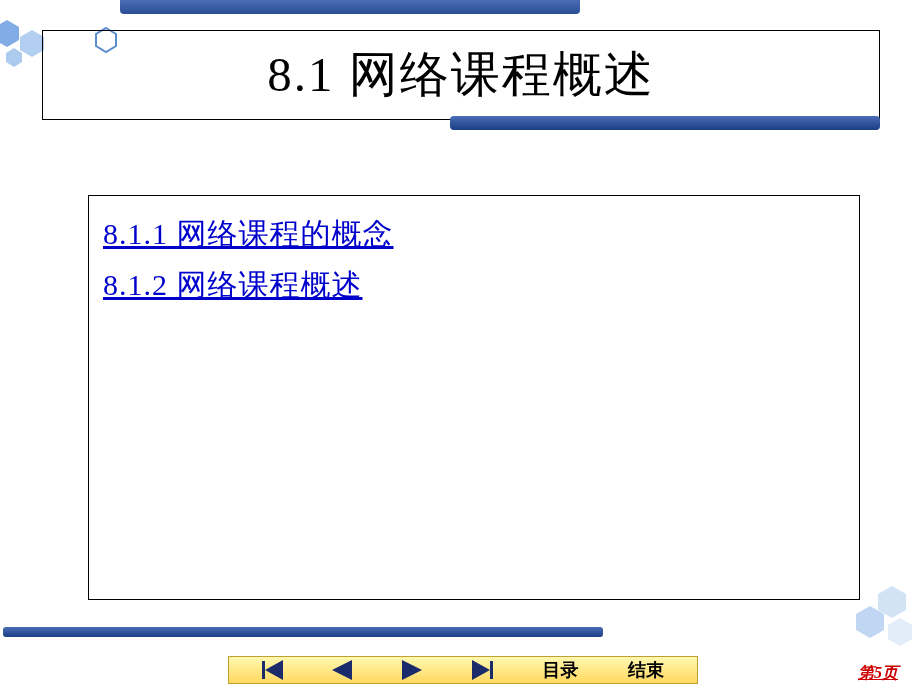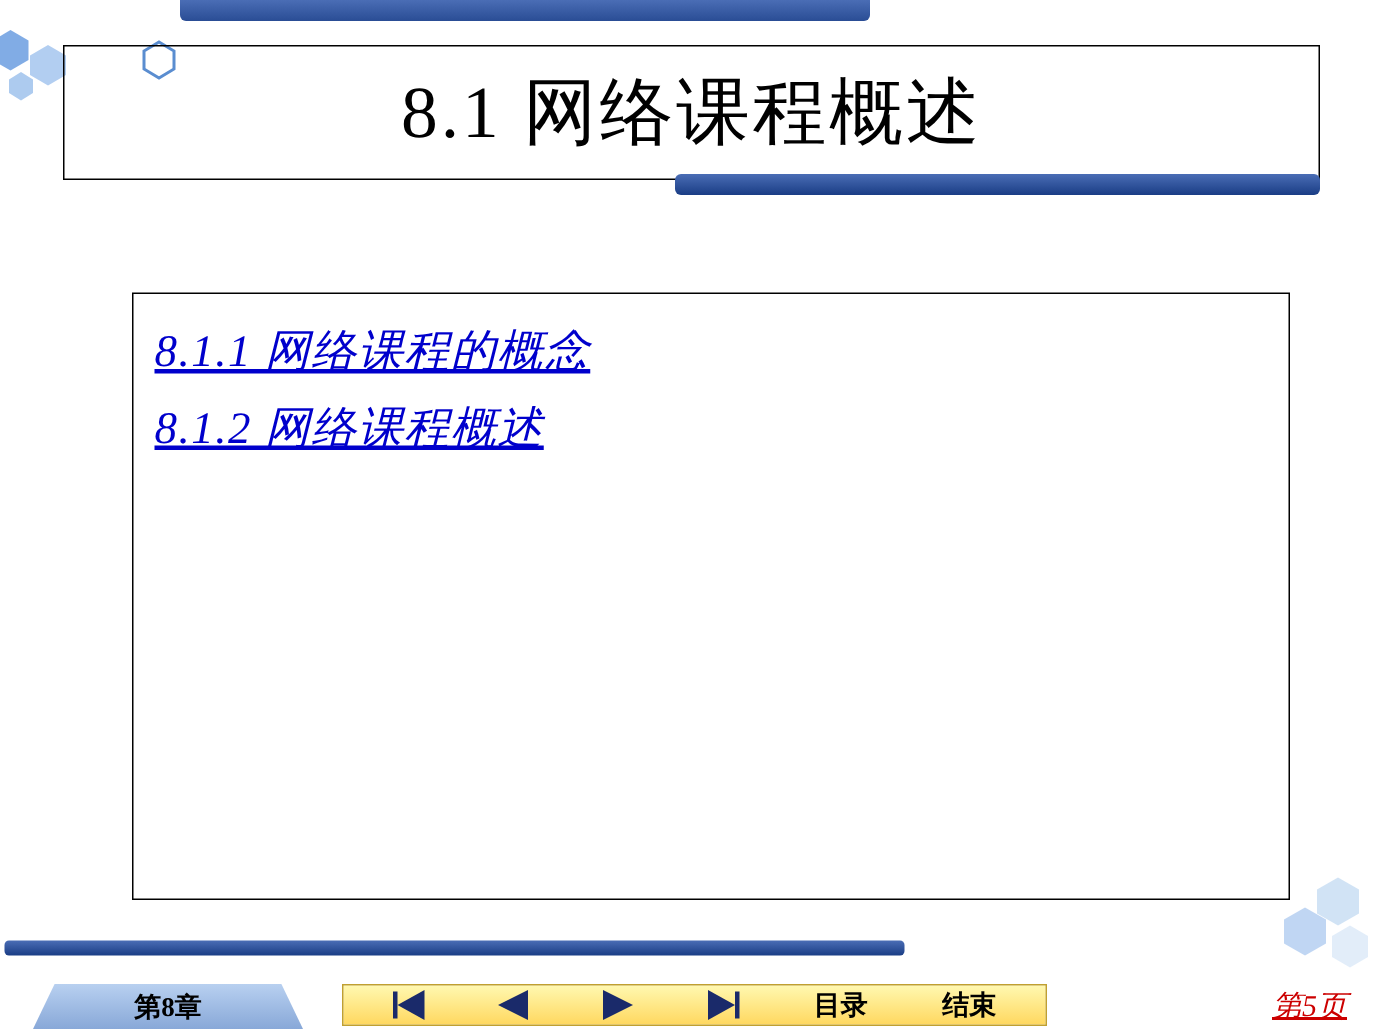--- a/index.html
+++ b/index.html
@@ -49,21 +49,20 @@
       position: absolute;
     }
     .content-box {
       position: absolute;
       top: 195px;
       left: 88px;
       width: 772px;
       height: 405px;
       border: 1.5px solid #000;
       padding: 18px 14px;
-      font-style: italic;
     }
     .link-line {
       font-size: 30px;
       color: #0000cc;
       text-decoration: underline;
       margin-bottom: 10px;
       cursor: pointer;
       letter-spacing: 1px;
     }
     .bottom-bar {
@@ -154,22 +153,22 @@
       border-bottom: 10px solid transparent;
       border-left: 18px solid #1a2a6a;
     }
     .arrow-last .bar {
       width: 3px; height: 18px; background: #1a2a6a;
     }
     .page-label {
       position: absolute;
       right: 22px;
       bottom: 6px;
-      font-size: 20px;
-      font-weight: normal;
+      font-size: 16px;
+      font-weight: bold;
       font-style: italic;
       color: #cc0000;
       text-decoration: underline;
     }
     .bottom-right-decor {
       position: absolute;
       right: 0;
       bottom: 34px;
     }
   </style>
@@ -207,23 +206,20 @@
 
 <div class="bottom-right-decor">
   <svg width="80" height="70" viewBox="0 0 80 70">
     <polygon points="52,4 66,12 66,28 52,36 38,28 38,12" fill="#c5dcf2" opacity="0.8"></polygon>
     <polygon points="30,24 44,32 44,48 30,56 16,48 16,32" fill="#a5c5ee" opacity="0.7"></polygon>
     <polygon points="60,36 72,43 72,57 60,64 48,57 48,43" fill="#d5e6f6" opacity="0.7"></polygon>
   </svg>
 </div>
 
 <div class="footer">
-  <div class="chapter-tab">
-    <span>第8章</span>
-  </div>
   <div class="nav-strip">
     <div class="nav-btn">
       <div class="arrow-first">
         <div class="bar"></div>
           <div class="tri"></div>
       </div>
     </div>
     <div class="nav-btn">
       <div class="nav-arrow arrow-prev"></div>
     </div>

